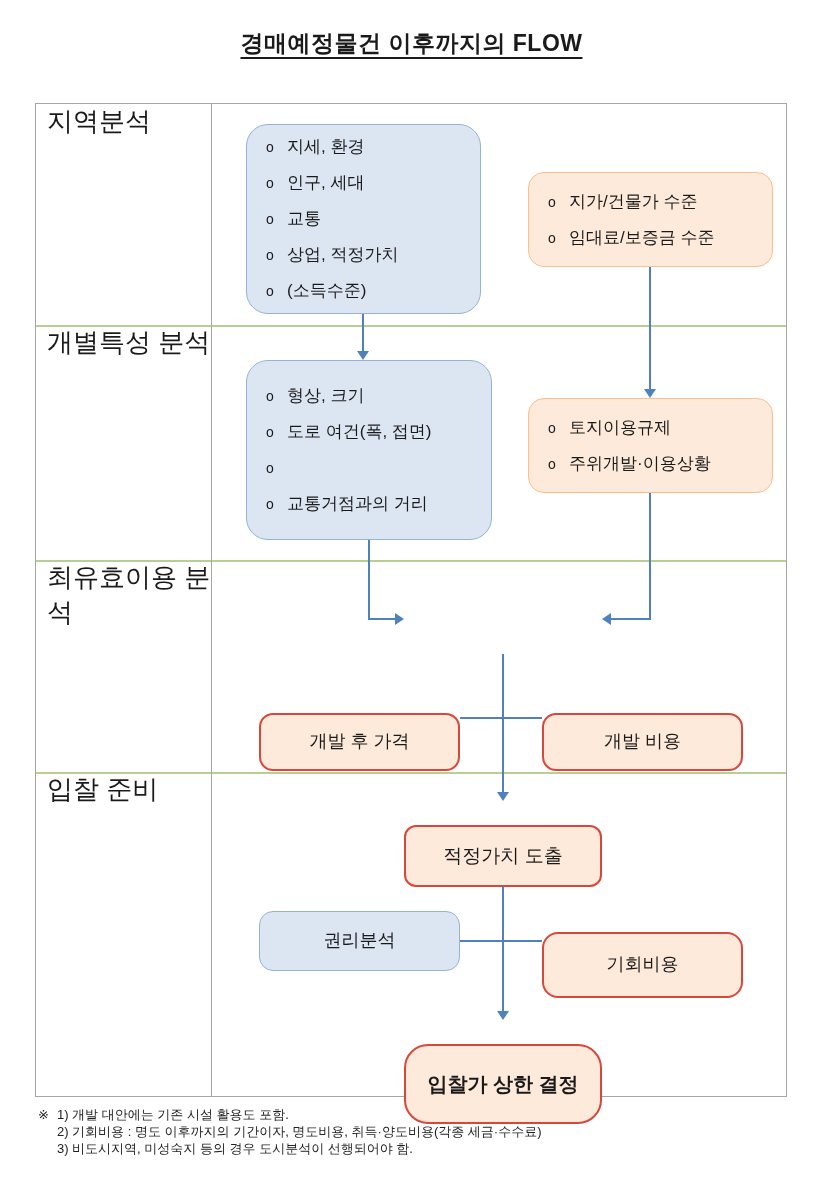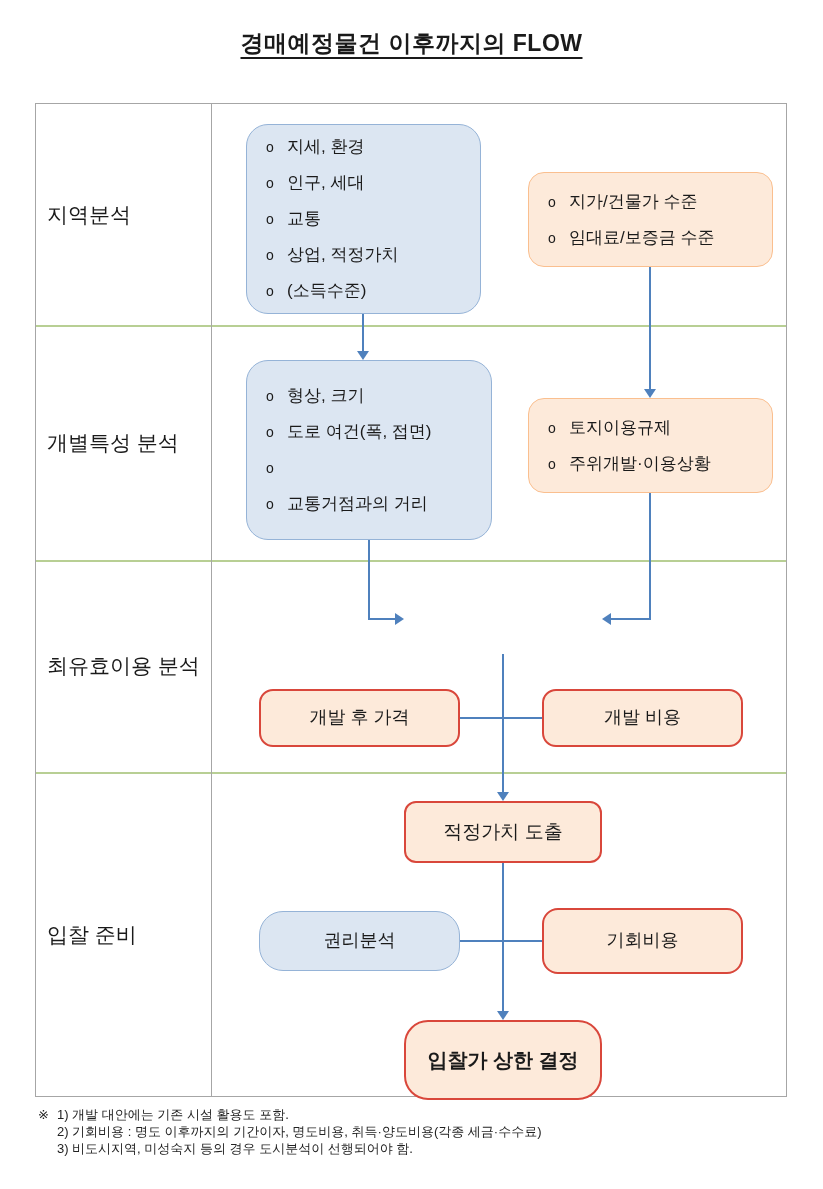--- a/index.html
+++ b/index.html
@@ -11,30 +11,30 @@
            font-size:23px; font-weight:bold; letter-spacing:0.5px; }
   .title span { text-decoration:underline; text-underline-offset:6px; }
 
   .frame { position:absolute; left:35px; top:103px; width:752px; height:994px;
            border:1px solid var(--frame-gray,#a6a6a6); }
   .vdivider { position:absolute; left:175px; top:0; height:100%; width:0;
               border-left:1px solid var(--frame-gray,#a6a6a6); }
   .hline { position:absolute; left:0; width:100%; height:2px;
            background:var(--grid-green,#b8cf94); }
 
-  .stage { position:absolute; left:0; width:175px; display:flex; align-items:center;
-           padding-left:11px; font-size:21px; }
+  .stage { position:absolute; left:0; width:175px; display:flex; 
+           padding-left:11px; font-size:26px; }
 
   .box { position:absolute; display:flex; flex-direction:column; justify-content:center;
          font-size:17px; line-height:1.2; }
   .box.list { padding-left:16px; }
   .box.center { align-items:center; text-align:center; }
   .blue    { background:var(--blue-fill,#dce6f2);   border:1px solid var(--blue-border,#95b3d7); }
   .orange  { background:var(--orange-fill,#fdeada); border:1px solid var(--orange-border,#fabf8f); }
-  .redline { background:var(--orange-fill,#fdeada); border:2px solid var(--red-border,#d9473b); }
+  .redline { background:var(--orange-fill,#fdeada); border:2px solid var(--red-border,#d9473b);margin-top:24px; }
   .f18 { font-size:18px; }
   .f19b { font-size:19px; font-weight:normal; }
   .f20b { font-size:20px; font-weight:bold; }
   .bu1 { font-size:16px; }
   .bu2 { font-size:18px; font-weight:bold; margin-top:3px; }
 
   .bullet-line { display:flex; align-items:baseline; line-height:36px; }
   .bullet { width:14px; margin-right:10px; font-size:14px; text-align:center; }
 
   .conn { position:absolute; background:var(--arrow,#4f81bd); }
@@ -166,21 +166,21 @@
     <div class="box redline center f18" style="left:223px;top:585px;width:201px;height:58px;border-radius:14px">
       <span>개발 후 가격</span>
     </div>
     <div class="box redline center f18" style="left:506px;top:585px;width:201px;height:58px;border-radius:14px">
       <span>개발 비용</span>
     </div>
 
     <div class="box redline center f19b" style="left:368px;top:697px;width:198px;height:62px;border-radius:12px">
       <span>적정가치 도출</span>
     </div>
-    <div class="box blue center f18" style="left:223px;top:807px;width:201px;height:60px;border-radius:24px">
+    <div class="box blue center f18" style="left:223px;top:807px;width:201px;height:60px;border-radius:14px">
       <span>권리분석</span>
     </div>
     <div class="box redline center f18" style="left:506px;top:804px;width:201px;height:66px;border-radius:16px">
       <span>기회비용</span>
     </div>
     <div class="box redline center f20b" style="left:368px;top:916px;width:198px;height:80px;border-radius:24px">
       <span>입찰가 상한 결정</span>
     </div>
 
   </div>

